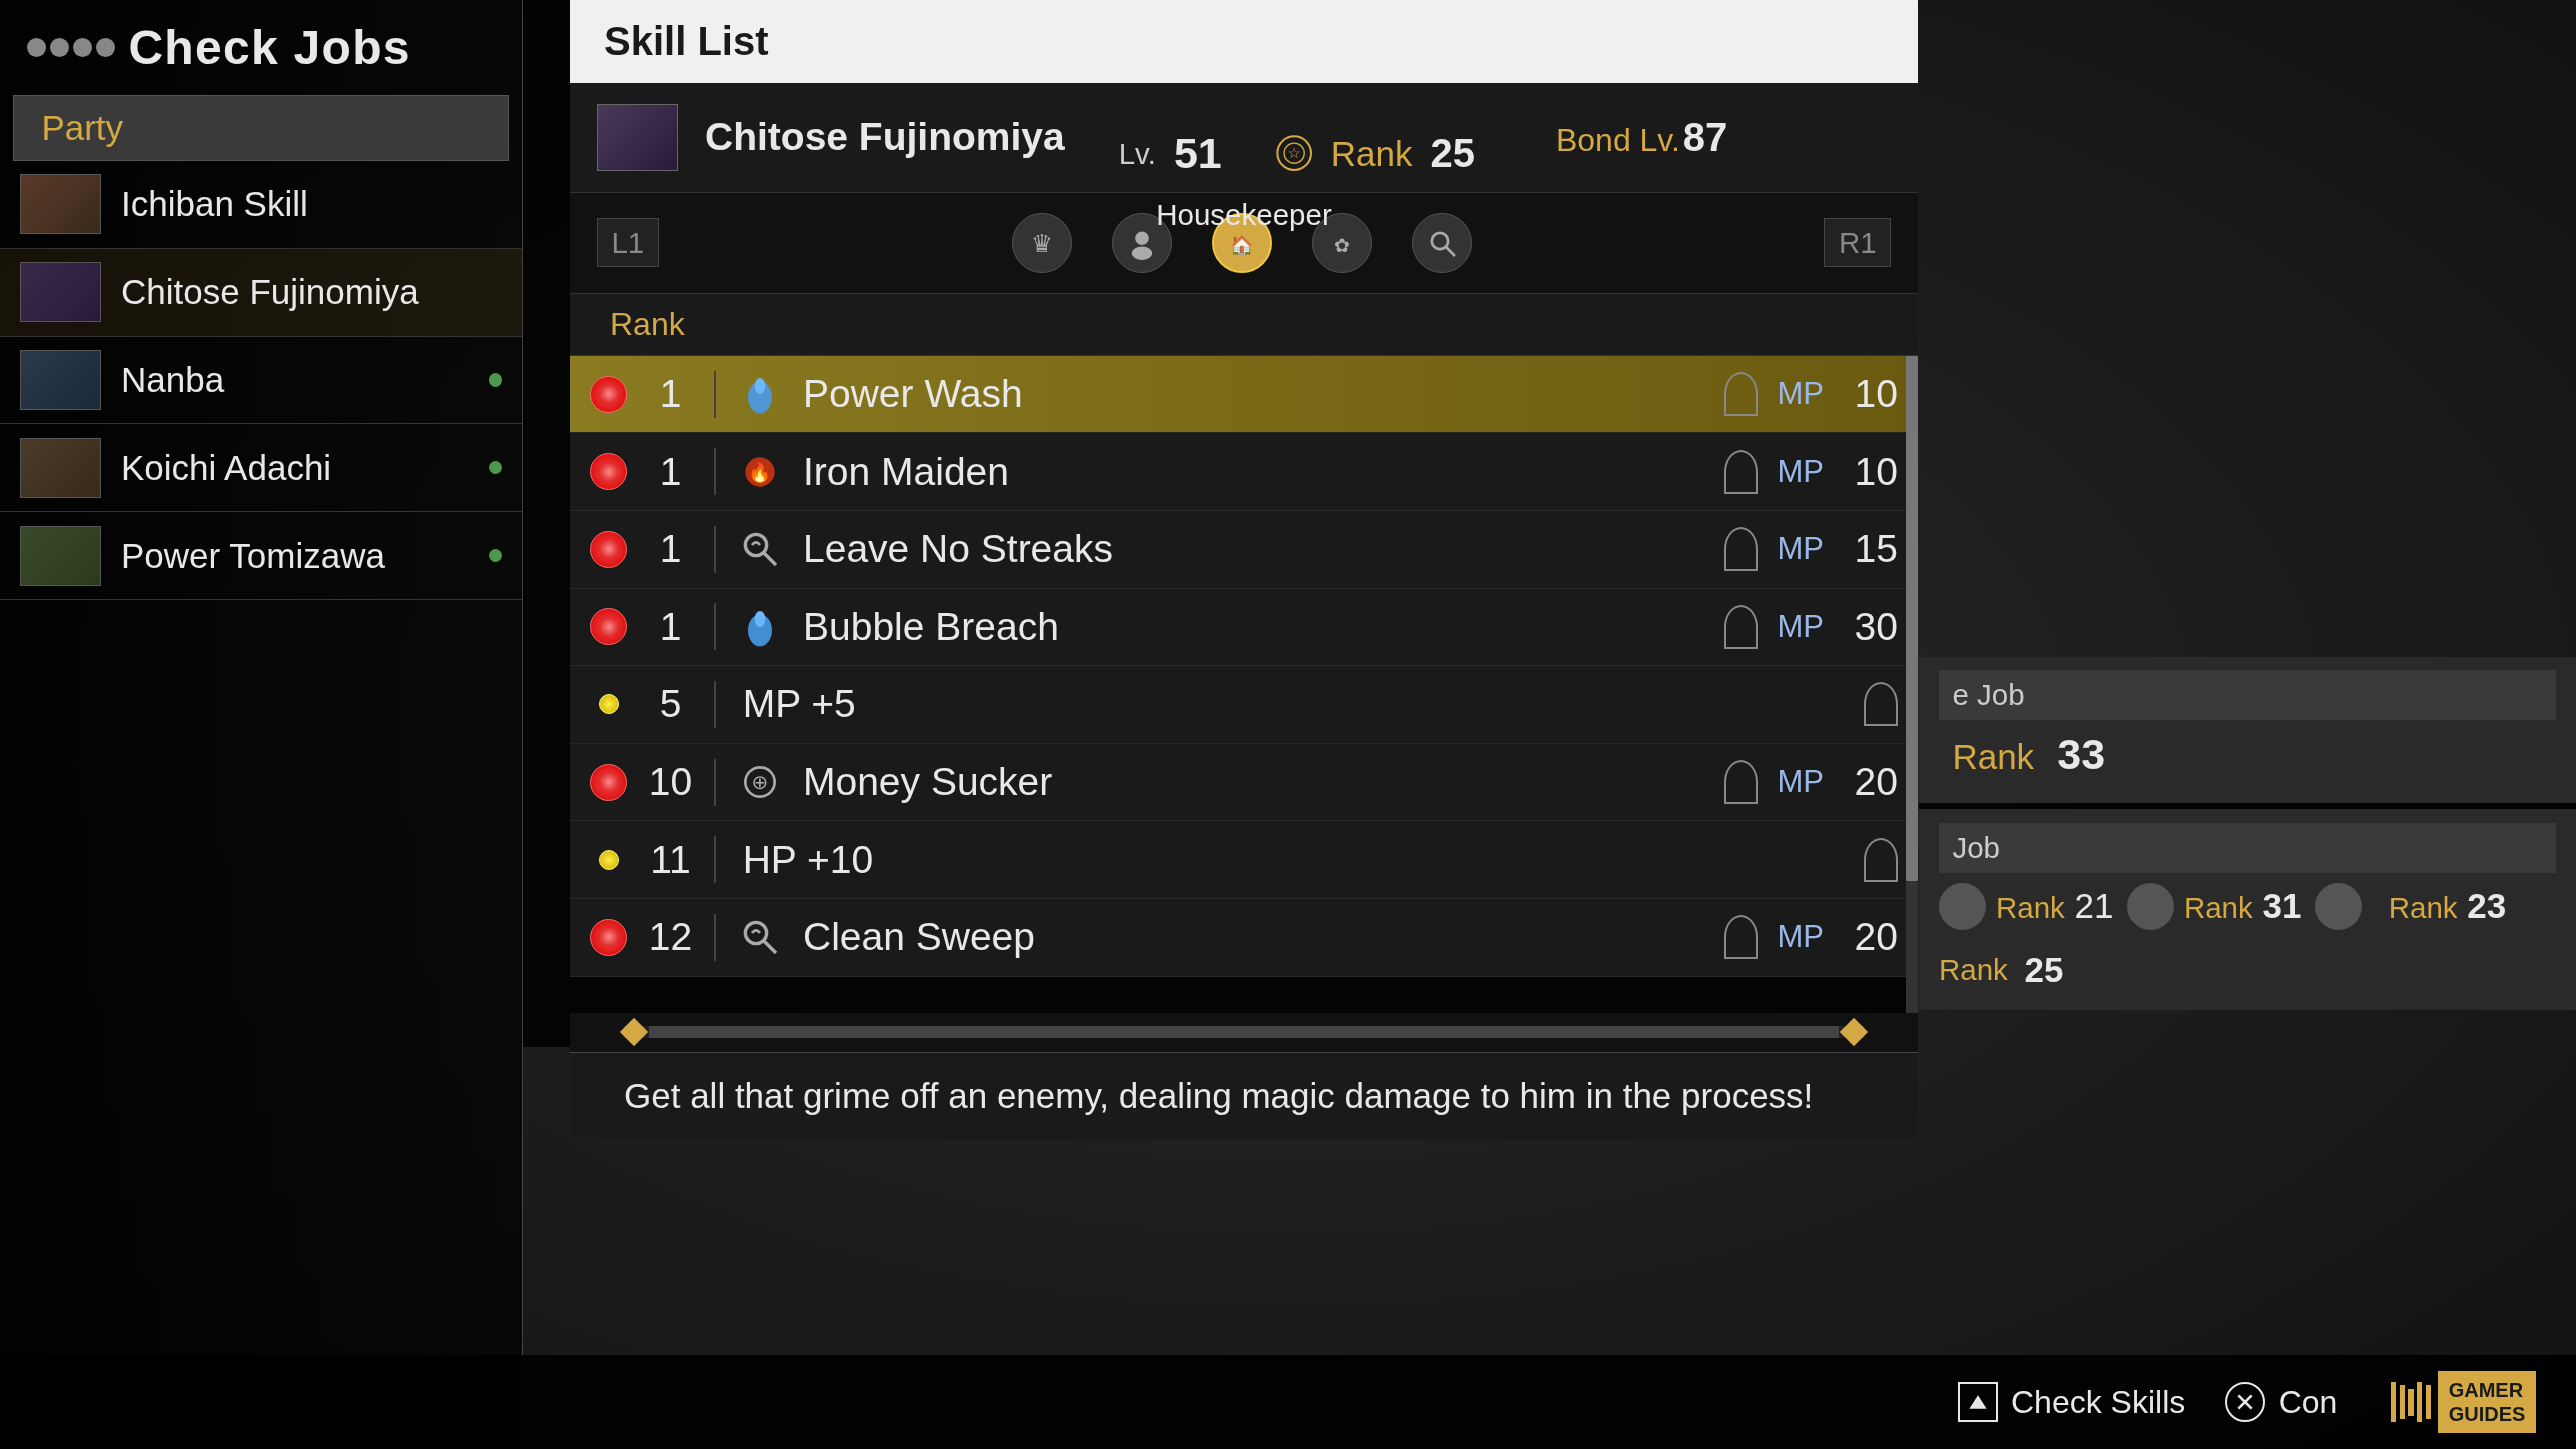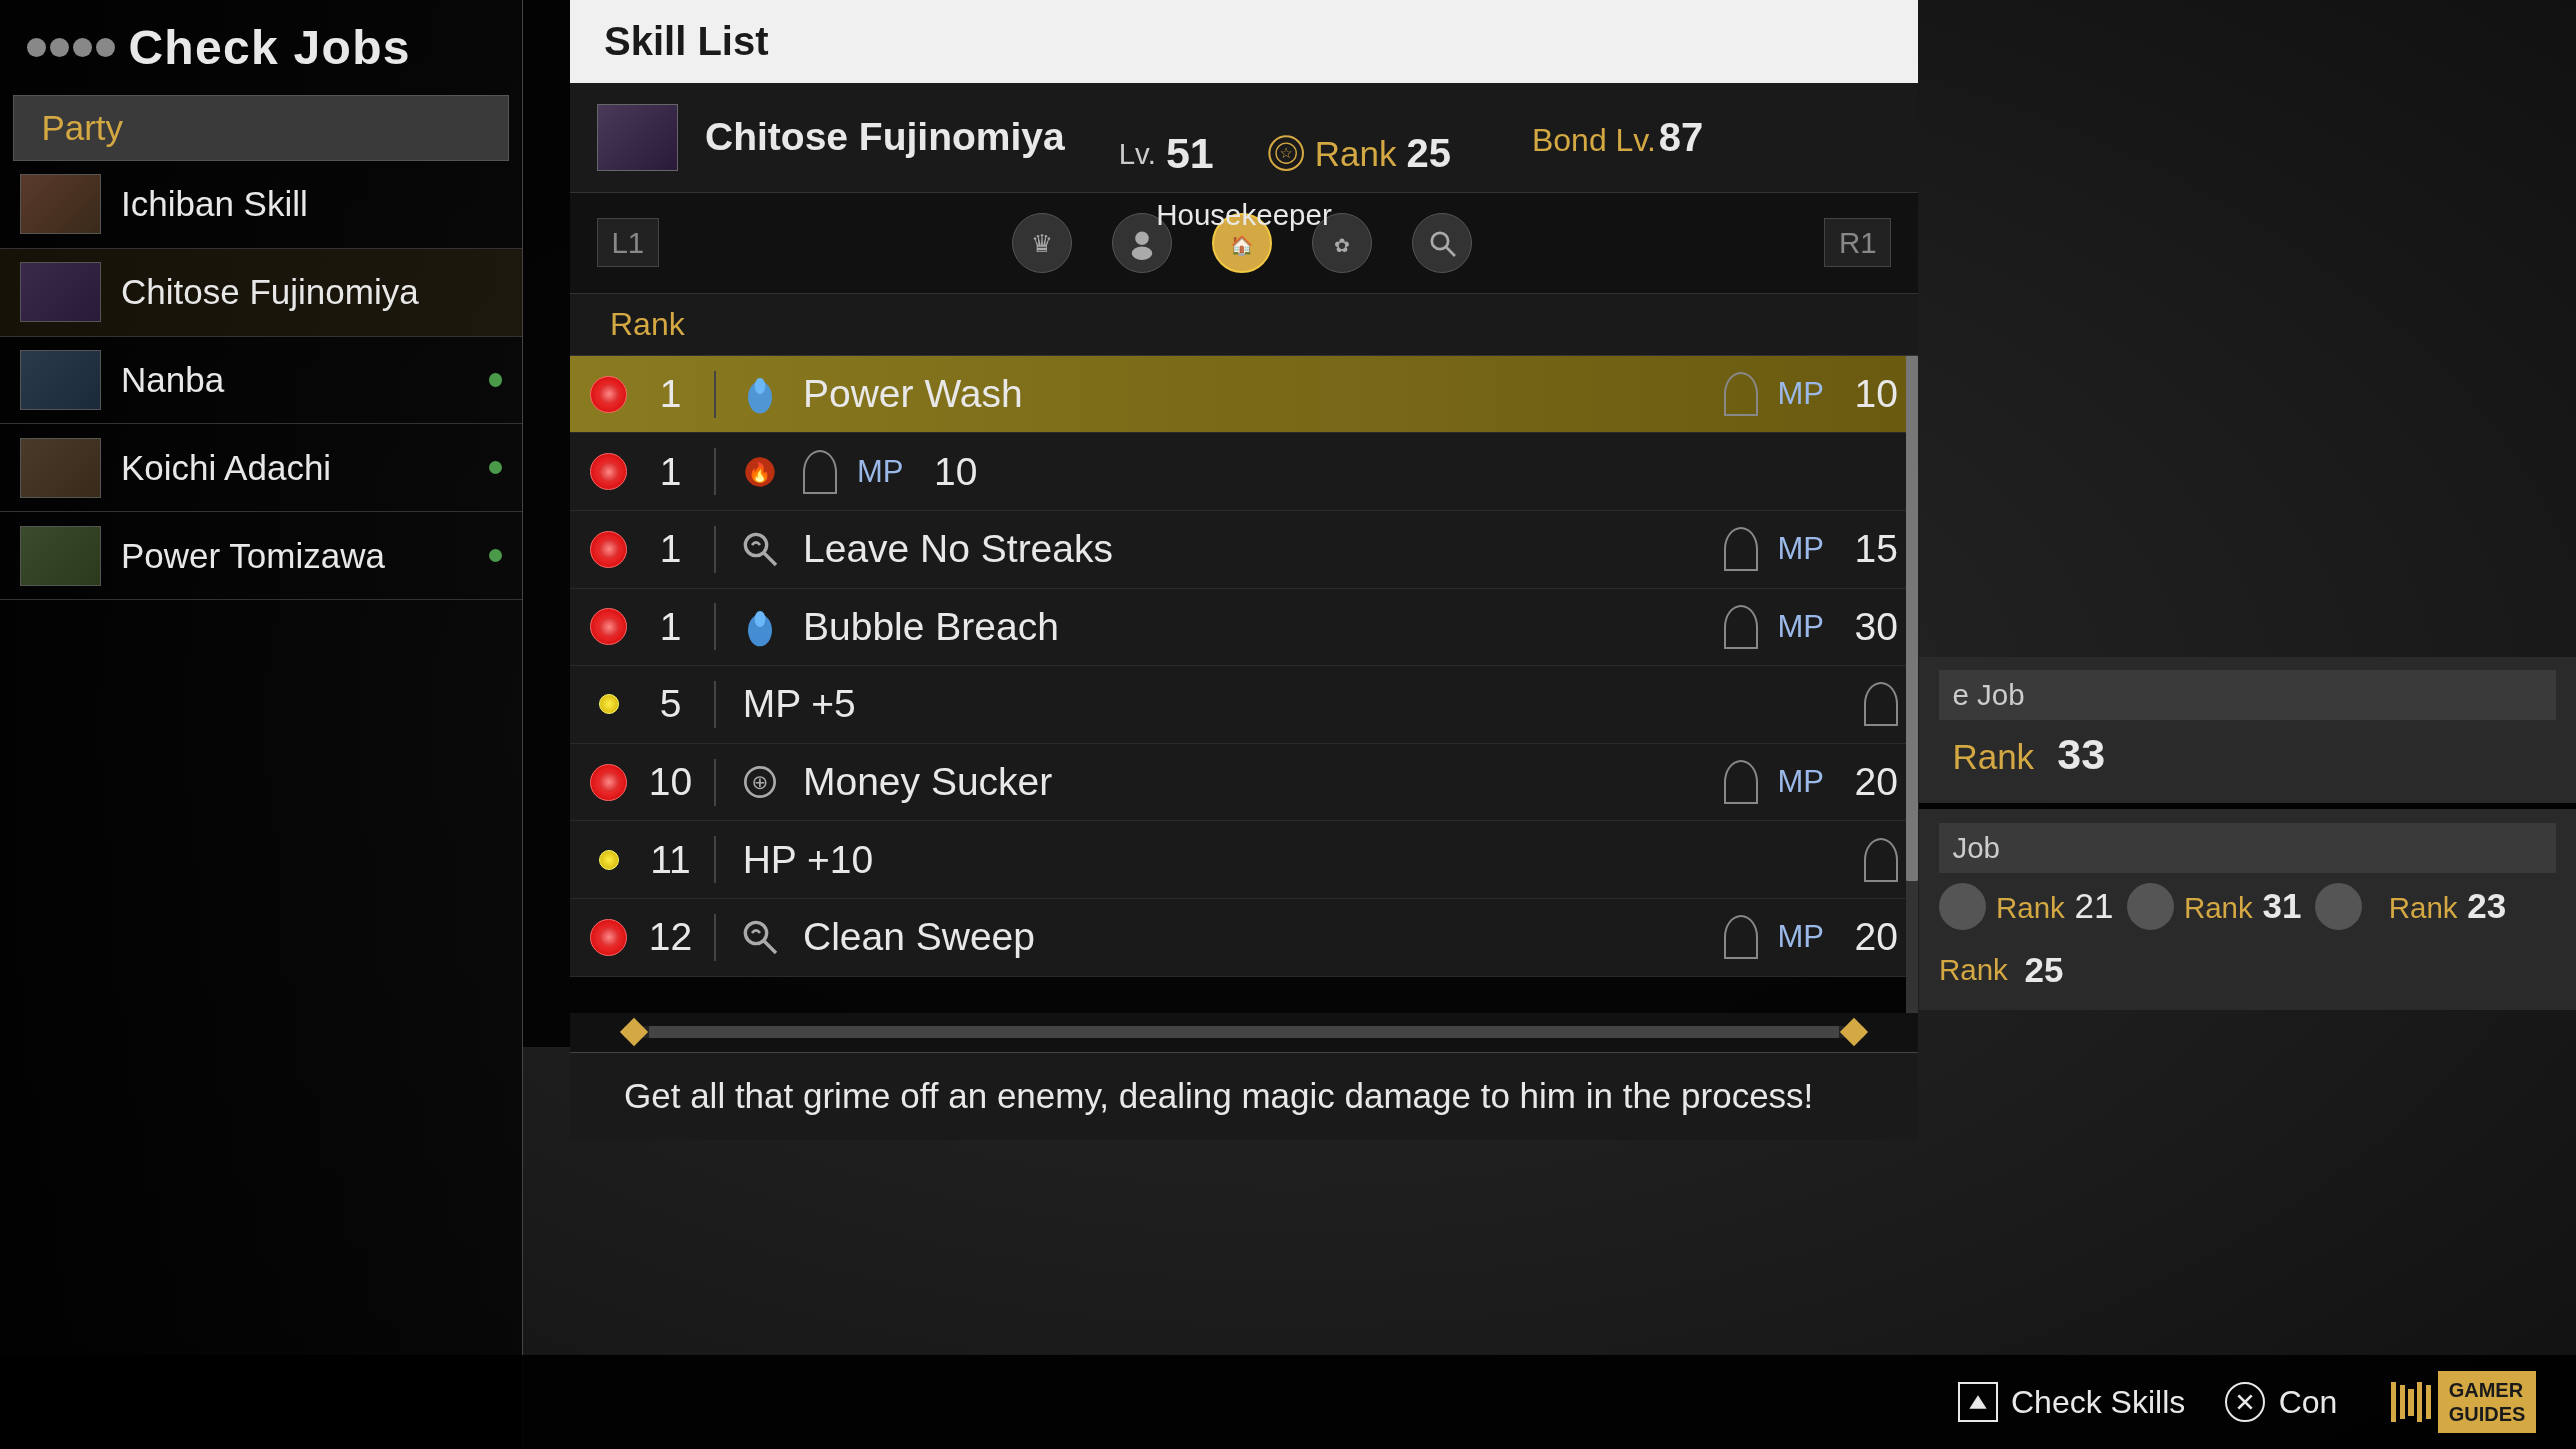--- a/index.html
+++ b/index.html
@@ -155,21 +155,21 @@
 
     .char-name {
       color: #e8e8e8;
       font-size: 39px;
       font-weight: bold;
     }
 
     .char-rank {
       display: flex;
       align-items: center;
-      gap: 10px;
+      gap: 18px;
       margin-left: 27px;
       margin-top: 33px;
     }
 
     .rank-text {
       color: #d4a843;
       font-size: 35px;
     }
 
     .rank-num {
@@ -586,20 +586,21 @@
           <div style="width:20px;height:20px;border-radius:50%;background:radial-gradient(circle,#ff8888,#cc0000);"></div>
         </div>
         <span class="skill-rank-num">1</span>
         <div class="skill-divider"></div>
         <div class="skill-icon">
           <svg width="40" height="40" viewBox="0 0 60 60" style="font-size:42px">
               <circle cx="30" cy="30" r="22" fill="#cc3311" opacity="0.9"></circle>
               <text x="30" y="40" text-anchor="middle" font-size="28" fill="#ff6644">🔥</text>
             </svg>
         </div>
+        <span class="skill-name">Iron Maiden</span>
         <div class="mastery-shape"></div>
         <span class="skill-mp-label">MP</span>
         <span class="skill-mp-num">10</span>
       </div>
 
       <div class="skill-row">
         <div class="skill-unlock-icon unlock-red">
           <div style="width:20px;height:20px;border-radius:50%;background:radial-gradient(circle,#ff8888,#cc0000);"></div>
         </div>
         <span class="skill-rank-num">1</span>

